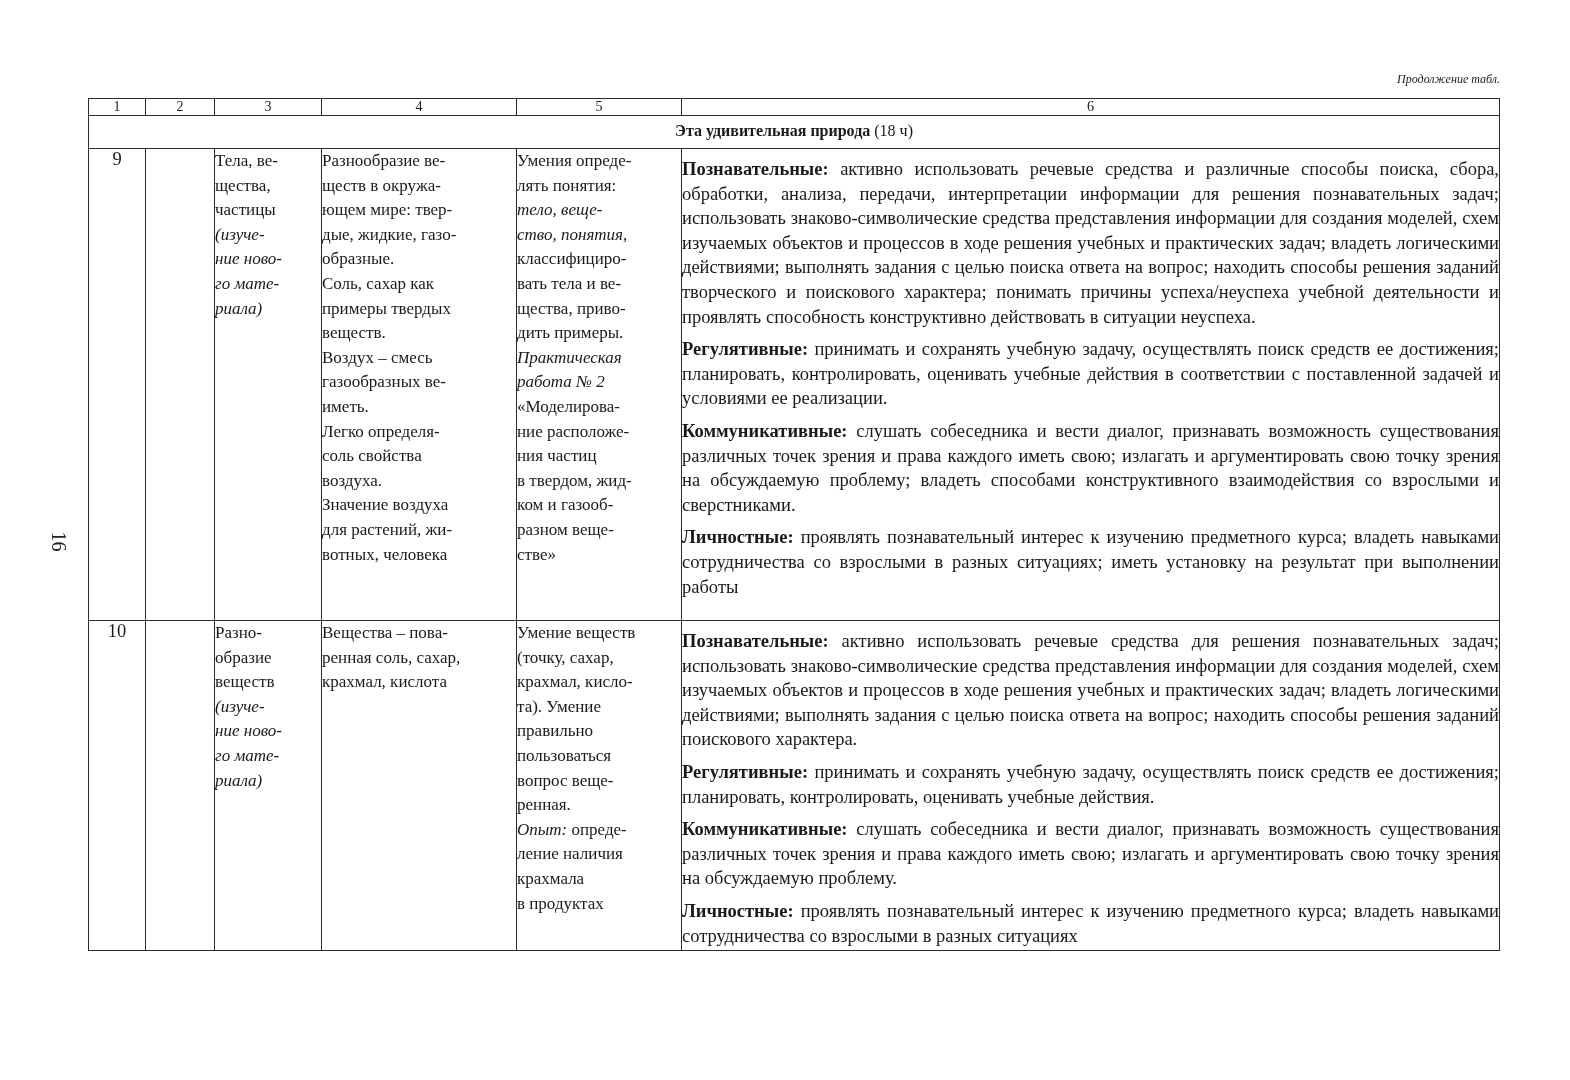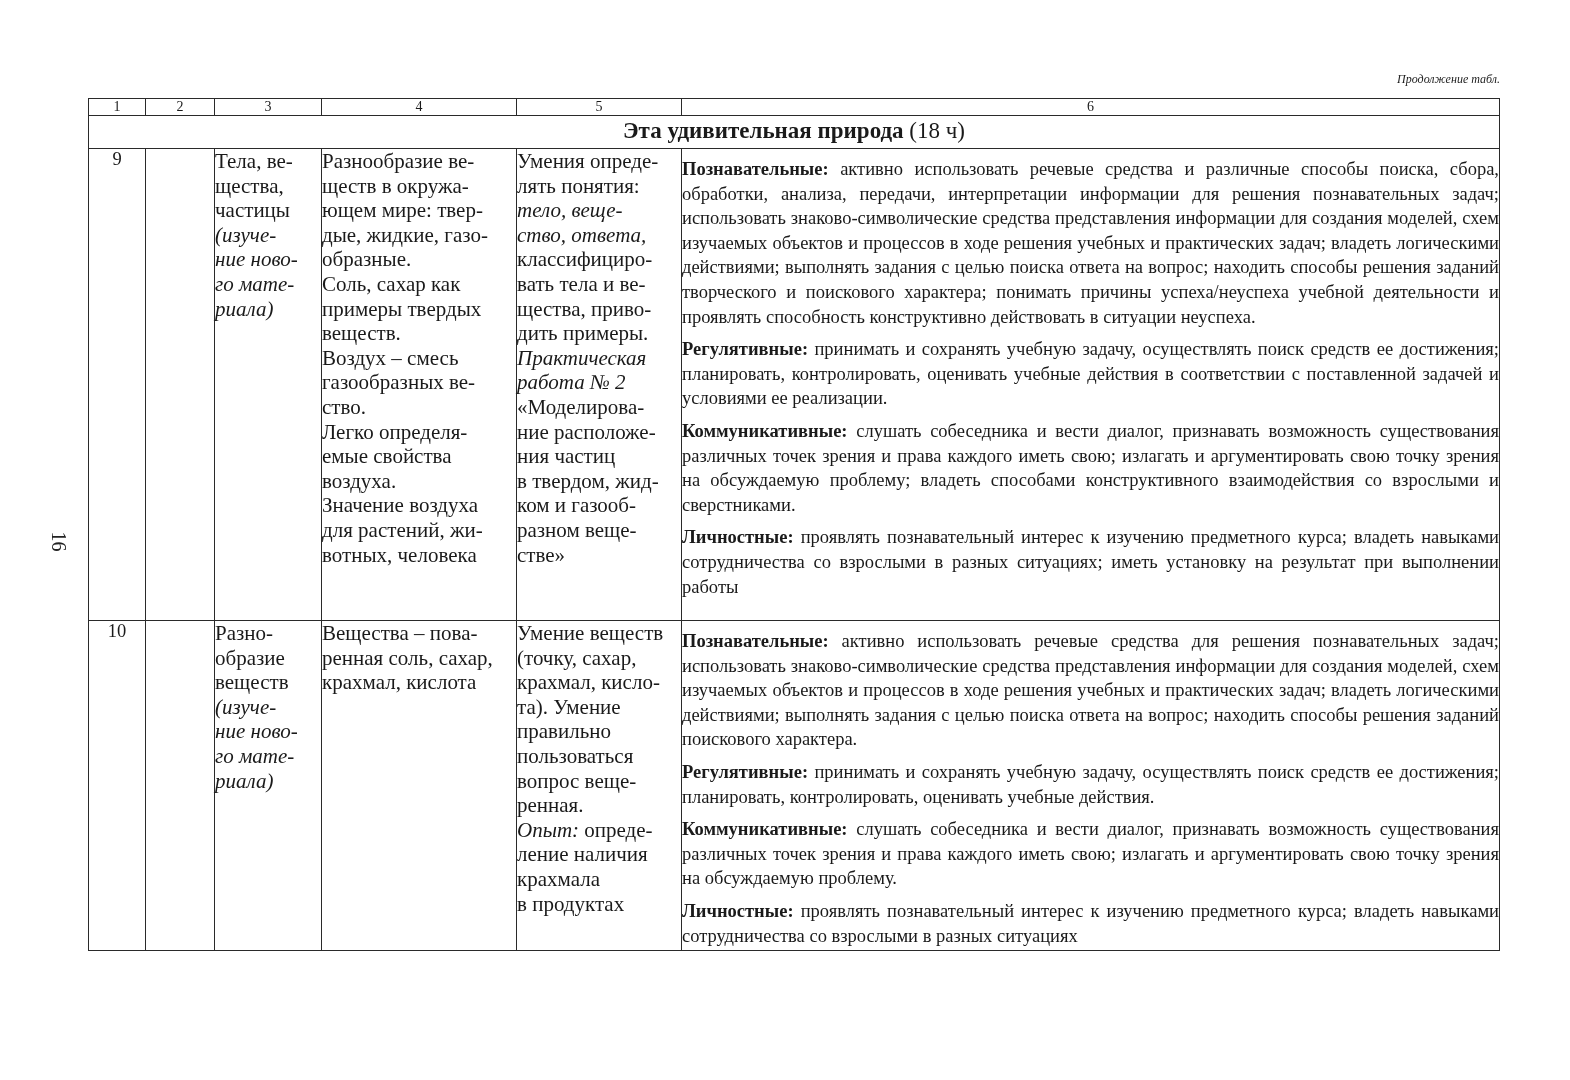--- a/index.html
+++ b/index.html
@@ -15,23 +15,23 @@
     transform-origin:center; color:#222;
   }
   table.main {
     position:absolute; left:88px; top:98px; width:1411px;
     border-collapse:collapse; table-layout:fixed;
   }
   table.main td {
     border:1.5px solid #2a2a2a; vertical-align:top; padding:0;
   }
   .hdr td { font-size:14px; text-align:center; height:16px; line-height:16px; }
-  .section td { text-align:center; font-size:23px; height:32px; line-height:30px; }
+  .section td { text-align:center; font-size:16px; height:32px; line-height:30px; }
   .section b { font-weight:bold; }
-  .cell { font-size:21px; line-height:24.6px; padding:3px 8px 4px 10px; }
+  .cell { font-size:17px; line-height:24.6px; padding:3px 8px 4px 10px; }
   .num { text-align:center; padding-top:3px; font-size:18.5px; }
   .it { font-style:italic; }
   .blk { margin:8px 0 8px 0; }
   .blk:last-child { margin-bottom:0; }
   .blk b { font-weight:bold; }
   .c6 { padding:3px 10px 2px 10px; font-size:18.5px; line-height:24.6px; text-align:justify; }
   .line { display:block; }
 </style>
 </head>
 <body>
@@ -80,33 +80,33 @@
       <span class="line">Разнообразие ве-</span>
       <span class="line">ществ в окружа-</span>
       <span class="line">ющем мире: твер-</span>
       <span class="line">дые, жидкие, газо-</span>
       <span class="line">образные.</span>
       <span class="line">Соль, сахар как</span>
       <span class="line">примеры твердых</span>
       <span class="line">веществ.</span>
       <span class="line">Воздух – смесь</span>
       <span class="line">газообразных ве-</span>
-      <span class="line">ство.</span>
+      <span class="line">иметь.</span>
       <span class="line">Легко определя-</span>
-      <span class="line">емые свойства</span>
+      <span class="line">соль свойства</span>
       <span class="line">воздуха.</span>
       <span class="line">Значение воздуха</span>
       <span class="line">для растений, жи-</span>
       <span class="line">вотных, человека</span>
     </td>
     <td class="cell">
       <span class="line">Умения опреде-</span>
       <span class="line">лять понятия:</span>
       <span class="line it">тело, веще-</span>
-      <span class="line it">ство, ответа,</span>
+      <span class="line it">ство, понятия,</span>
       <span class="line">классифициро-</span>
       <span class="line">вать тела и ве-</span>
       <span class="line">щества, приво-</span>
       <span class="line">дить примеры.</span>
       <span class="line it">Практическая</span>
       <span class="line it">работа № 2</span>
       <span class="line">«Моделирова-</span>
       <span class="line">ние расположе-</span>
       <span class="line">ния частиц</span>
       <span class="line">в твердом, жид-</span>

